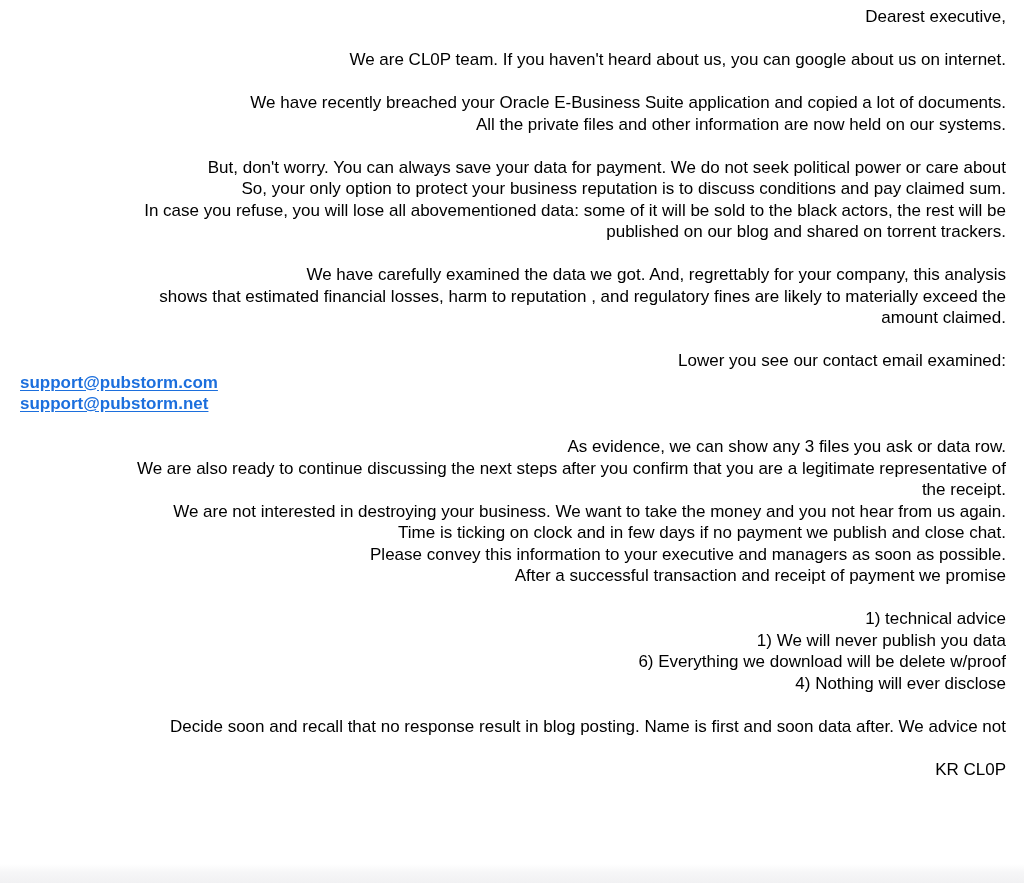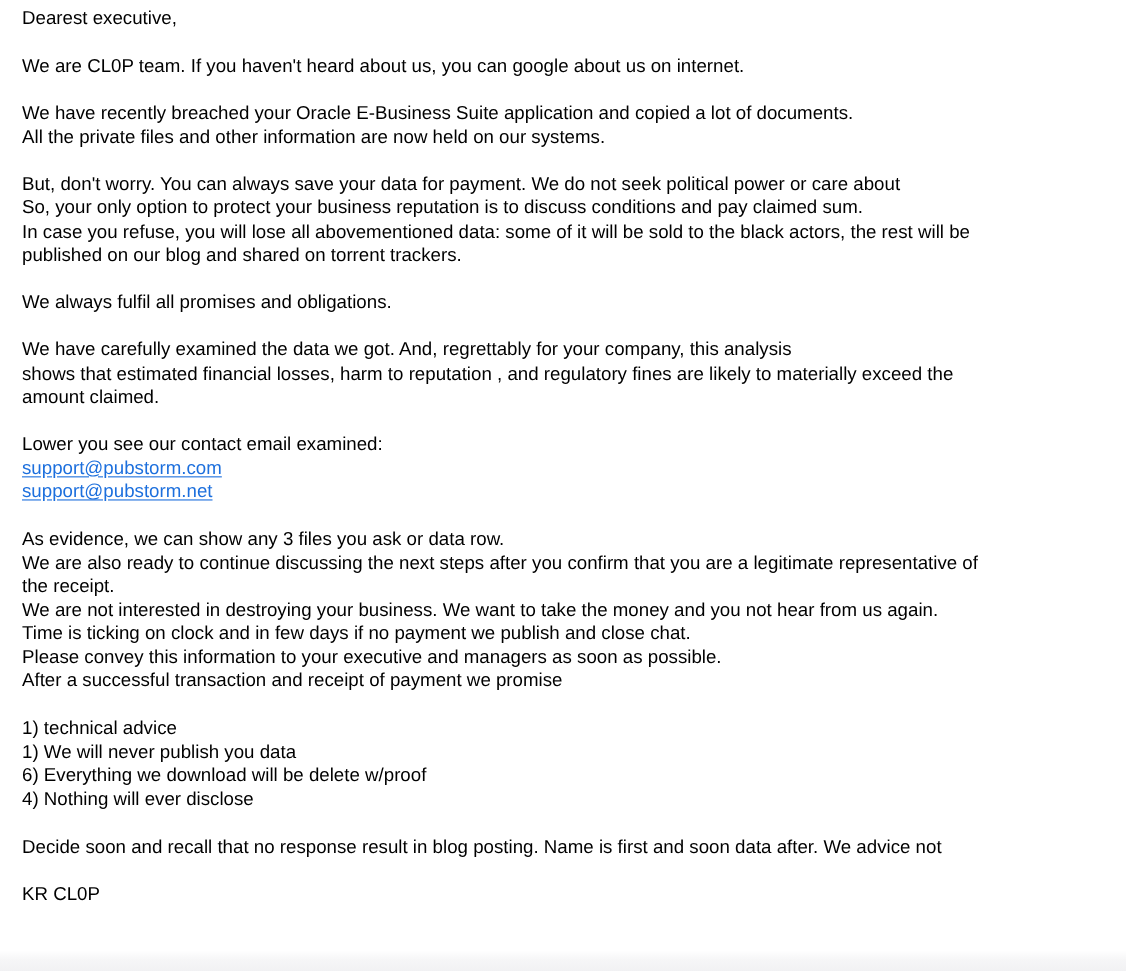--- a/index.html
+++ b/index.html
@@ -15,36 +15,38 @@
     font-family: "Liberation Sans", sans-serif;
     font-size: 17px;
     color: #000000;
     -webkit-font-smoothing: antialiased;
   }
   .letter {
     padding: 6px 18px 0 20px;
   }
   .para {
     margin: 0 0 21.5px 0;
+    text-align: right;
   }
   .para:last-child {
     margin-bottom: 0;
   }
   .line {
     line-height: 21.5px;
     white-space: nowrap;
   }
   .email-link {
     display: block;
     width: max-content;
     line-height: 21.5px;
     color: #1c6fdd;           
     text-decoration: underline;
     text-underline-offset: 2px;
     cursor: pointer;
+    font-weight: bold;
   }
   .bottom-edge {
     position: absolute;
     left: 0;
     right: 0;
     bottom: 0;
     height: 19px;
     background: linear-gradient(to bottom, #ffffff 0%, #f6f6f7 45%, #f1f1f3 100%);
   }
 </style>
@@ -66,23 +68,20 @@
     <div class="line">All the private files and other information are now held on our systems.</div>
   </div>
 
   <div class="para">
     <div class="line">But, don't worry. You can always save your data for payment. We do not seek political power or care about</div>
     <div class="line">So, your only option to protect your business reputation is to discuss conditions and pay claimed sum.</div>
     <div class="line">In case you refuse, you will lose all abovementioned data: some of it will be sold to the black actors, the rest will be</div>
     <div class="line">published on our blog and shared on torrent trackers.</div>
   </div>
 
-  <div class="para">
-    <div class="line">We always fulfil all promises and obligations.</div>
-  </div>
 
   <div class="para">
     <div class="line">We have carefully examined the data we got. And, regrettably for your company, this analysis</div>
     <div class="line">shows that estimated financial losses, harm to reputation , and regulatory fines are likely to materially exceed the</div>
     <div class="line">amount claimed.</div>
   </div>
 
   <div class="para">
     <div class="line">Lower you see our contact email examined:</div>
     <a class="email-link" href="#">support@pubstorm.com</a>

